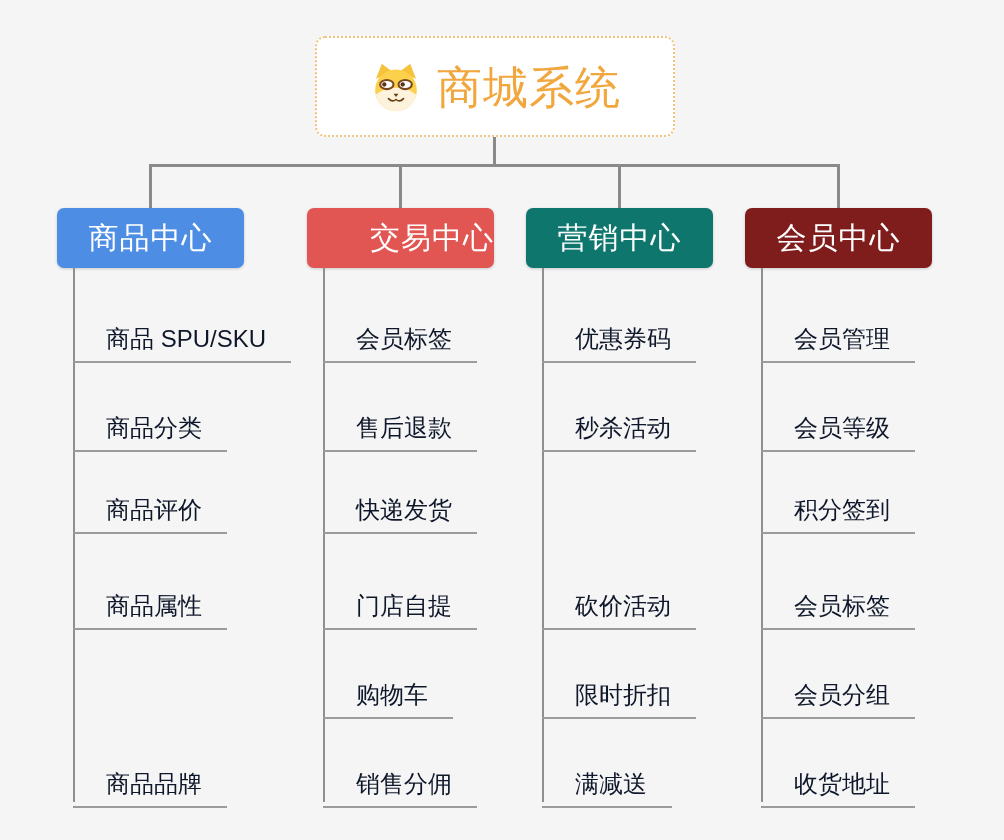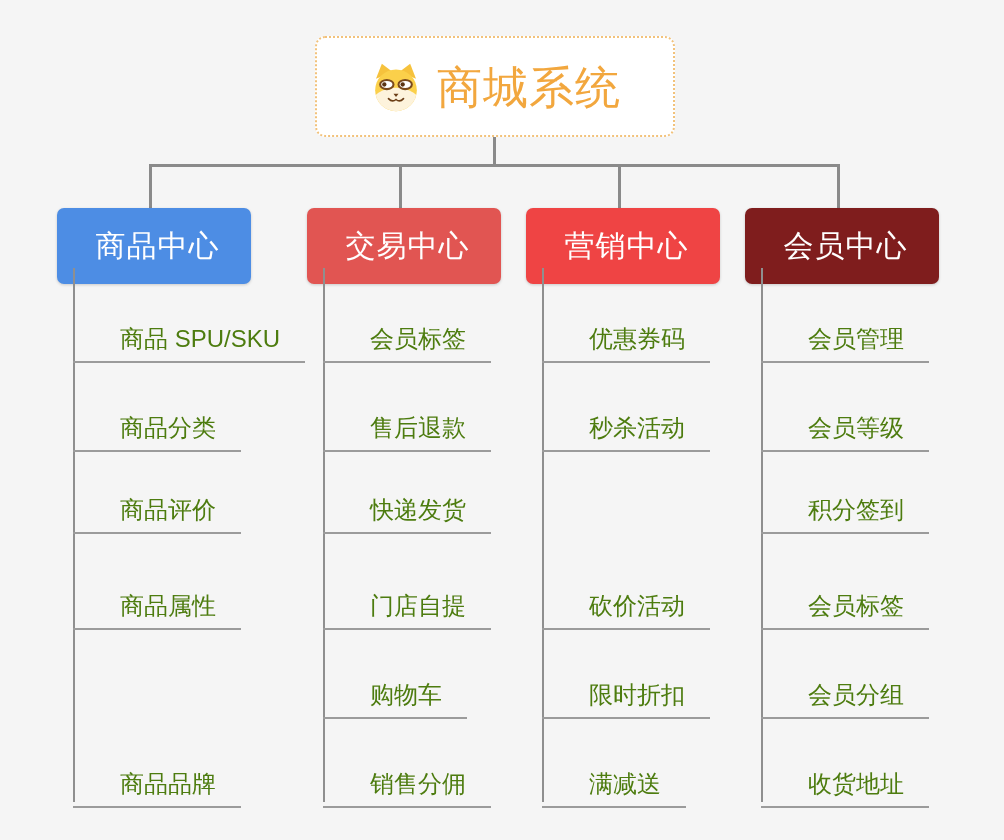--- a/index.html
+++ b/index.html
@@ -19,40 +19,40 @@
 
   
   .line { position:absolute; background:#8a8a8a; }
   .l-stub  { left:493px; top:137px; width:3px; height:28px; }
   .l-h     { left:149px; top:164px; width:691px; height:3px; }
   .l-drop  { top:164px; width:3px; height:44px; }
   .l-d0 { left:149px; } .l-d1 { left:399px; } .l-d2 { left:618px; } .l-d3 { left:837px; }
 
   
   .branch {
-    position:absolute; top:208px; width:187px; height:76px; border-radius:7px;
+    position:absolute; top:208px; width:187px; height:60px; border-radius:7px;
     display:flex; align-items:center; justify-content:center;
     color:#ffffff; font-size:30px; letter-spacing:1px;
-    box-shadow:0 1px 3px rgba(0,0,0,0.18); cursor:default;padding-left:7px;
+    box-shadow:0 1px 3px rgba(0,0,0,0.18); cursor:default;
   }
   .b0 { left:57px;  background:#4d8de4; }
-  .b1 { left:307px; background:#e15552; }
-  .b2 { left:526px; background:#ef4444; }
+  .b1 { left:307px; background:#e15552;justify-content:flex-end; }
+  .b2 { left:526px; background:#0f766e; }
   .b3 { left:745px; background:#7f1d1d; }
 
   
   .col { position:absolute; top:268px; width:250px; height:536px; }
   .c0 { left:73px; } .c1 { left:323px; } .c2 { left:542px; } .c3 { left:761px; }
   .vline { position:absolute; left:0; top:0; width:2px; height:534px; background:#8f8f8f; }
 
   .leaf {
     position:absolute; left:0; height:46px; box-sizing:content-box;
     display:flex; align-items:flex-end; white-space:nowrap;
-    padding:0 25px 6px 47px; border-bottom:2px solid #9b9b9b;
-    font-size:24px; color:#4d7c0f; cursor:default;
+    padding:0 25px 6px 33px; border-bottom:2px solid #9b9b9b;
+    font-size:24px; color:#0f172a; cursor:default;
   }
   .r0 { top:41px; } .r1 { top:130px; } .r2 { top:212px; }
   .r3 { top:308px; } .r4 { top:397px; } .r5 { top:486px; }
 </style>
 </head>
 <body>
 
 <div class="canvas">
 
   <div class="root-node">

